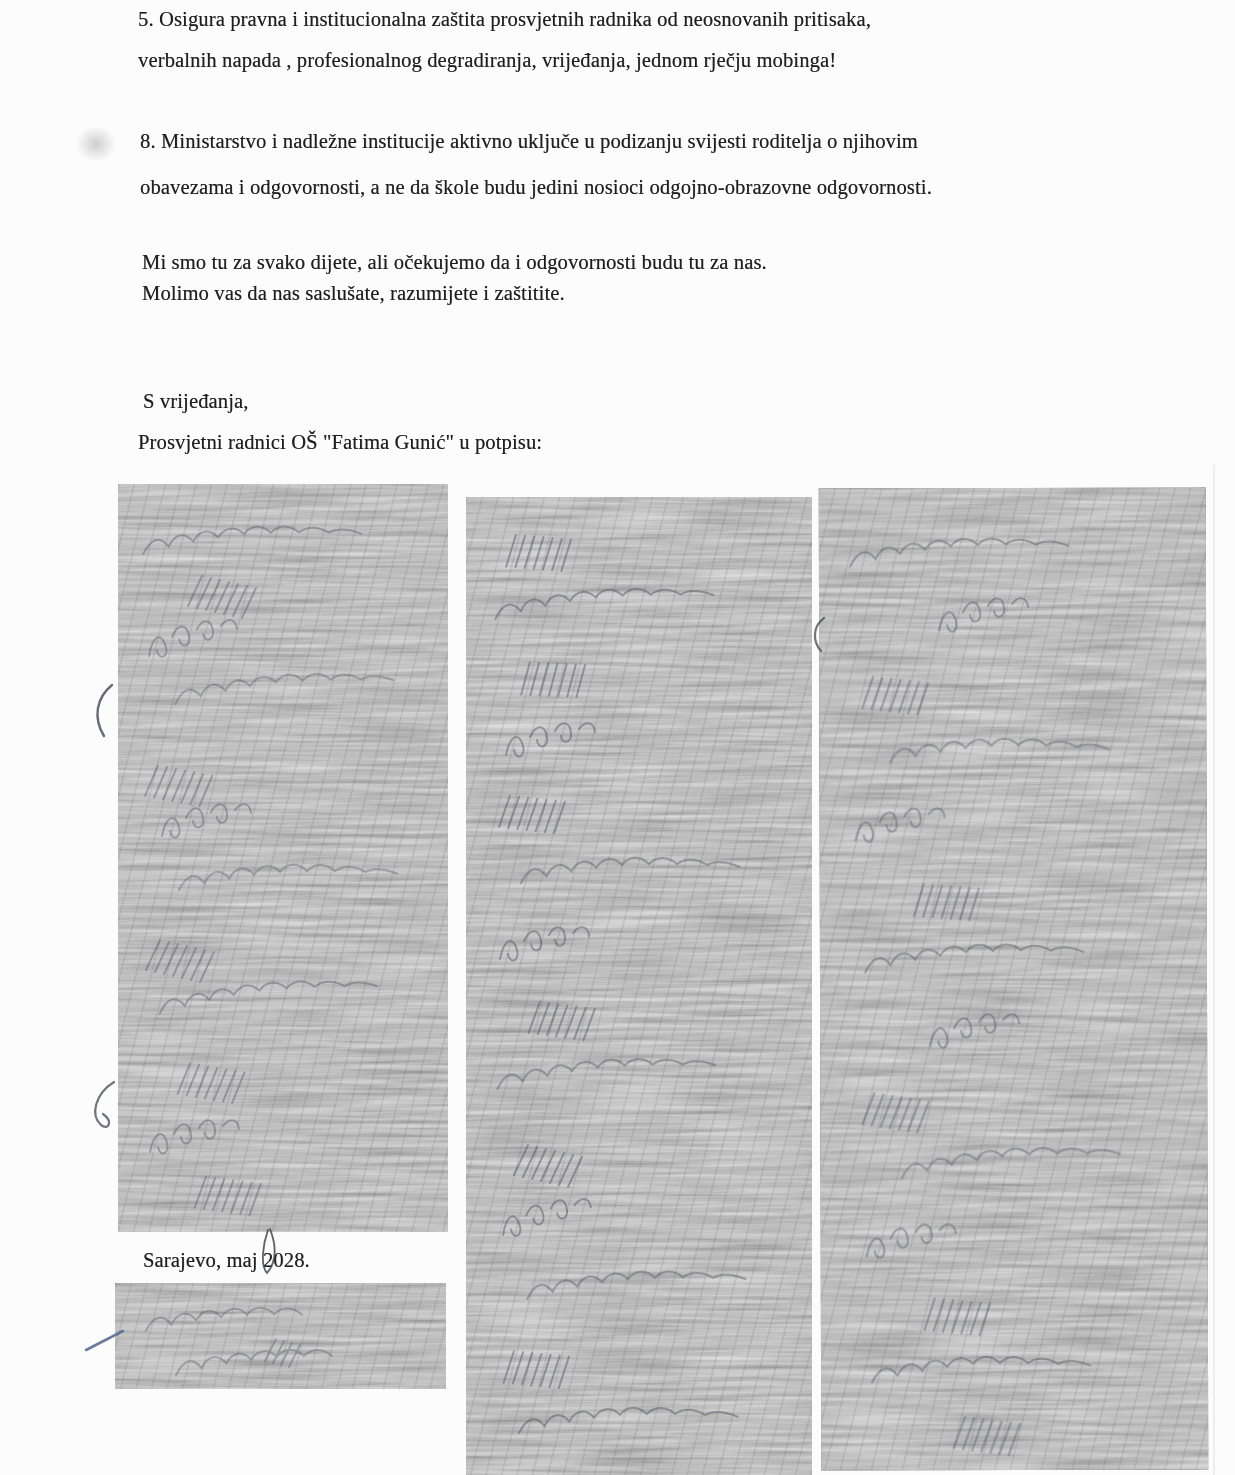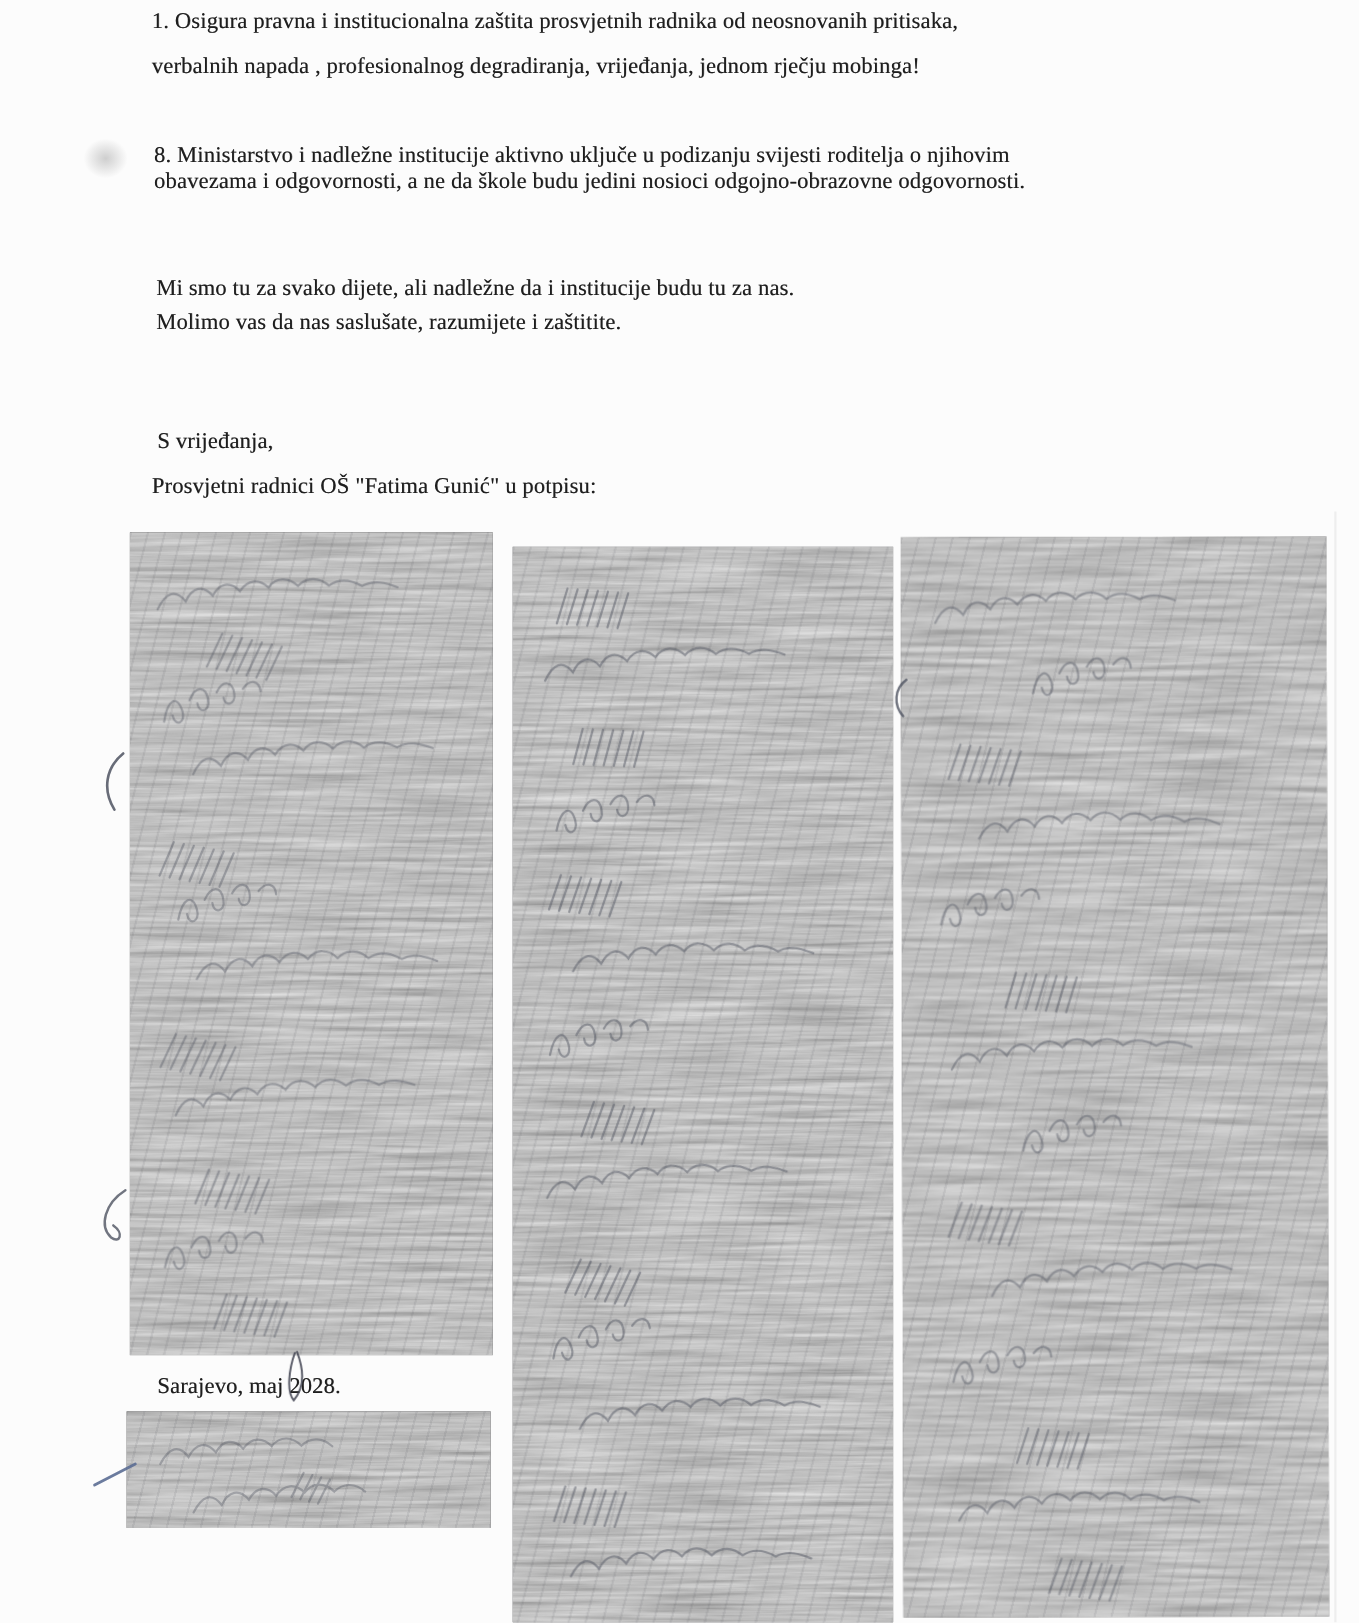--- a/index.html
+++ b/index.html
@@ -33,27 +33,27 @@
     background:radial-gradient(closest-side,rgba(150,150,150,0.45),rgba(150,150,150,0));
   }
   .seam{
     position:absolute;left:1213px;top:465px;width:2px;height:1010px;
     background:#eeeeee;
   }
 </style>
 </head>
 <body>
 
-<div class="tline" style="left:138px;top:8px">1. Osigura pravna i institucionalna zaštita prosvjetnih radnika od neosnovanih pritisaka,</div>
+<div class="tline" style="left:138px;top:8px">5. Osigura pravna i institucionalna zaštita prosvjetnih radnika od neosnovanih pritisaka,</div>
 <div class="tline" style="left:138px;top:49px">verbalnih napada , profesionalnog degradiranja, vrijeđanja, jednom rječju mobinga!</div>
 
 <div class="tline" style="left:140px;top:130px">8. Ministarstvo i nadležne institucije aktivno uključe u podizanju svijesti roditelja o njihovim</div>
-<div class="tline" style="left:140px;top:154px">obavezama i odgovornosti, a ne da škole budu jedini nosioci odgojno-obrazovne odgovornosti.</div>
-
-<div class="tline" style="left:142px;top:251px">Mi smo tu za svako dijete, ali nadležne da i institucije budu tu za nas.</div>
+<div class="tline" style="left:140px;top:176px">obavezama i odgovornosti, a ne da škole budu jedini nosioci odgojno-obrazovne odgovornosti.</div>
+
+<div class="tline" style="left:142px;top:251px">Mi smo tu za svako dijete, ali očekujemo da i odgovornosti budu tu za nas.</div>
 <div class="tline" style="left:142px;top:282px">Molimo vas da nas saslušate, razumijete i zaštitite.</div>
 
 <div class="tline" style="left:143px;top:390px">S vrijeđanja,</div>
 <div class="tline" style="left:138px;top:431px">Prosvjetni radnici OŠ "Fatima Gunić" u potpisu:</div>
 
 <div class="tline" style="left:143px;top:1249px">Sarajevo, maj 2028.</div>
 
 <div class="smudge"></div>
 <div class="seam"></div>
 

